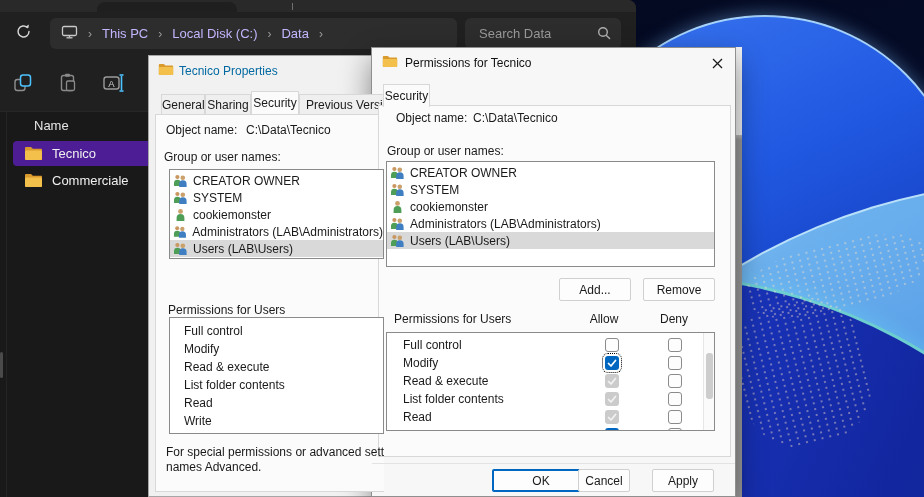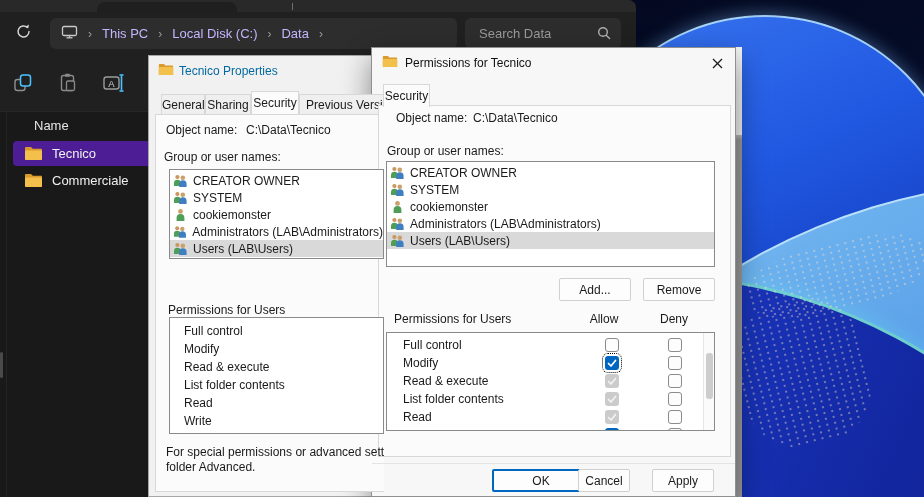--- a/index.html
+++ b/index.html
@@ -277,21 +277,21 @@
       <div style="height:4px"></div>
       <div class="prow">Full control</div>
       <div class="prow">Modify</div>
       <div class="prow">Read &amp; execute</div>
       <div class="prow">List folder contents</div>
       <div class="prow">Read</div>
       <div class="prow">Write</div>
     </div>
 
     <div class="lbl" style="left:17px;top:389px;z-index:4">For special permissions or advanced settings,</div>
-    <div class="lbl" style="left:17px;top:404px;z-index:4">folder Advanced.</div>
+    <div class="lbl" style="left:17px;top:404px;z-index:4">names Advanced.</div>
   </div>
 
   <div class="dlg perms">
     <span class="dlg-folder">
       <svg width="16" height="13" viewBox="0 0 19 15">
         <path d="M1 2.2 C1 1.5 1.5 1 2.2 1 H7 l1.8 1.8 H17 c.6 0 1 .5 1 1 V13 c0 .6-.4 1-1 1 H2.2 C1.5 14 1 13.5 1 12.8 Z" fill="#d99b2e"></path>
         <rect x="1" y="4.6" width="17" height="9.4" rx="1.2" fill="#f3c04b"></rect>
       </svg>
     </span>
     <div class="dlg-title">Permissions for Tecnico</div>

